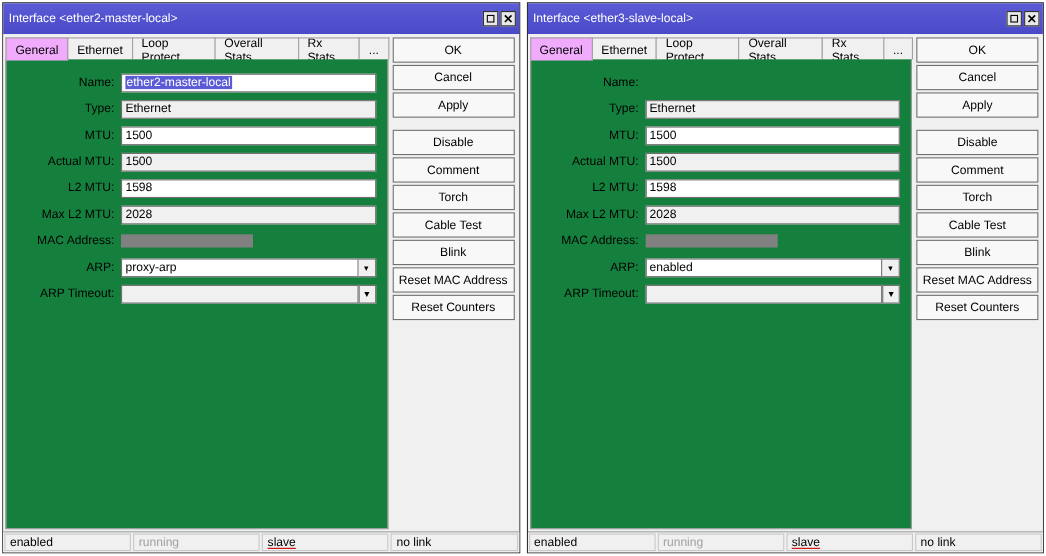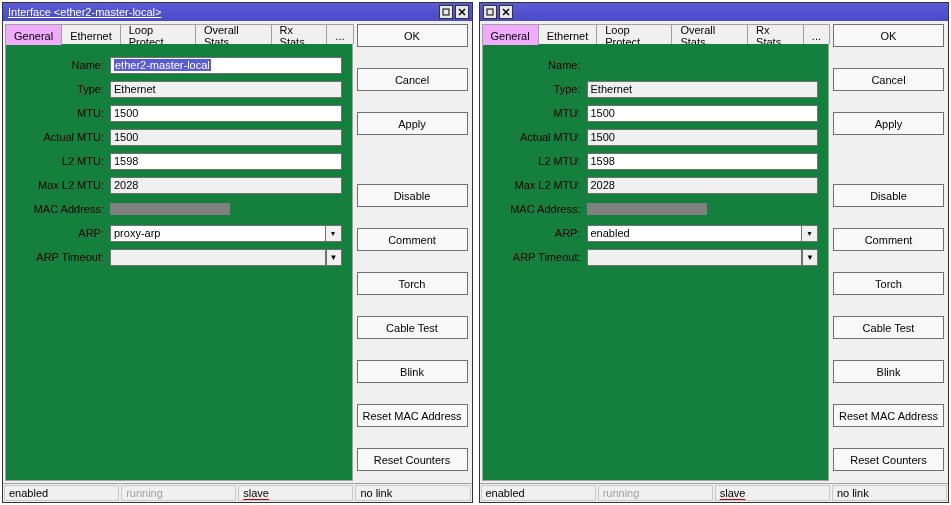--- a/index.html
+++ b/index.html
@@ -1,18 +1,18 @@
 <!DOCTYPE html>
 <html><head>
 <meta charset="utf-8">
 <style>
   * { box-sizing: border-box; margin: 0; padding: 0; }
   body { background: #fff; font-family: Tahoma, Arial, sans-serif; font-size: 11px; width: 951px; height: 505px; display: flex; gap: 6px; padding: 2px; }
   .window { flex: 1; display: flex; flex-direction: column; border: 1px solid #333; background: #f0f0f0; }
-  .titlebar { height: 18px; background: linear-gradient(to bottom, #5b5bd6 0%, #4a4ac8 100%); color: #fff; display: flex; align-items: center; padding: 0 3px; font-size: 11px; text-decoration: underline; }
+  .titlebar { height: 28px; background: linear-gradient(to bottom, #5b5bd6 0%, #4a4ac8 100%); color: #fff; display: flex; align-items: center; padding: 0 3px; font-size: 11px; }
   .titlebar-text { flex: 1; padding-left: 2px; }
   .titlebar-btns { display: flex; gap: 2px; }
   .titlebar-btn { width: 14px; height: 14px; background: #e8e8e8; border: 1px solid #333; display: flex; align-items: center; justify-content: center; font-size: 9px; color: #000; font-weight: bold; cursor: default; }
   .titlebar-btn svg { display:block; }
   .body { flex: 1; display: flex; flex-direction: column; background: #f0f0f0; }
   .content-area { flex: 1; display: flex; padding: 3px 4px 2px 2px; gap: 4px; }
   .left-col { flex: 1; display: flex; flex-direction: column; }
   .tabs { display: flex; border-bottom: 1px solid #a0a0a0; height: 20px; }
   .tab { padding: 2px 8px 0 8px; border: 1px solid #a0a0a0; border-bottom: none; background: #f0f0f0; margin-right: -1px; cursor: default; height: 20px; display: flex; align-items: center; font-size: 11px; color: #000; }
   .tab.active { background: #f0abfc; position: relative; z-index: 1; height: 21px; margin-bottom: -1px; }
@@ -21,21 +21,21 @@
   .form-label { width: 96px; text-align: right; padding-right: 6px; font-size: 11px; color: #000; }
   .form-input { flex: 1; height: 17px; border: 1px solid #707070; background: #fff; font-size: 11px; padding: 0 3px; display: flex; align-items: center; color: #000; }
   .form-input.readonly { background: #f0f0f0; }
   .form-input.selected span { background: #5b5bd6; color: #fff; padding: 0 1px; }
   .redacted { flex: 1; height: 17px; display: flex; align-items: center; }
   .redacted-bar { height: 12px; background: #808080; width: 120px; }
   .combo-wrap { flex: 1; display: flex; height: 17px; }
   .combo-input { flex: 1; border: 1px solid #707070; background: #fff; font-size: 11px; padding: 0 3px; display: flex; align-items: center; color: #000; }
   .combo-input.empty { background: #f0f0f0; }
   .combo-btn { width: 16px; height: 17px; border: 1px solid #707070; border-left: none; background: #f0f0f0; display: flex; align-items: center; justify-content: center; font-size: 8px; cursor: default; color: #000; }
-  .right-col { width: 111px; display: flex; flex-direction: column; gap: 21px; padding-top: 0px; }
+  .right-col { width: 111px; display: flex; flex-direction: column; gap: 2px; padding-top: 0px; }
   .btn { height: 23px; border: 1px solid #707070; background: #f8f8f8; font-size: 11px; cursor: default; display: flex; align-items: center; justify-content: center; color: #000; }
   .btn-group-gap { height: 7px; }
   .statusbar { height: 19px; border-top: 1px solid #a0a0a0; display: flex; background: #f0f0f0; }
   .status-cell { flex: 1; border: 1px solid #c8c8c8; margin: 1px; padding: 1px 4px; font-size: 11px; color: #000; display: flex; align-items: center; }
   .status-cell.grey { color: #a0a0a0; }
   .status-cell.slave { text-decoration: underline; text-decoration-color: #c00; text-underline-offset: 2px; text-align: right; }
 </style>
 </head>
 <body>
 
@@ -134,20 +134,21 @@
       <div class="status-cell">enabled</div>
       <div class="status-cell grey">running</div>
       <div class="status-cell slave">slave</div>
       <div class="status-cell">no link</div>
     </div>
   </div>
 </div>
 
 <div class="window">
   <div class="titlebar">
+    <span class="titlebar-text">Interface &lt;ether3-slave-local&gt;</span>
     <div class="titlebar-btns">
       <div class="titlebar-btn">
           <svg width="8" height="8">
             <rect x="1" y="1" width="6" height="6" fill="none" stroke="#000"></rect>
           </svg>
         </div>
       <div class="titlebar-btn">
           <svg width="8" height="8">
             <line x1="1" y1="1" x2="7" y2="7" stroke="#000" stroke-width="1.5"></line>
             <line x1="7" y1="1" x2="1" y2="7" stroke="#000" stroke-width="1.5"></line>

